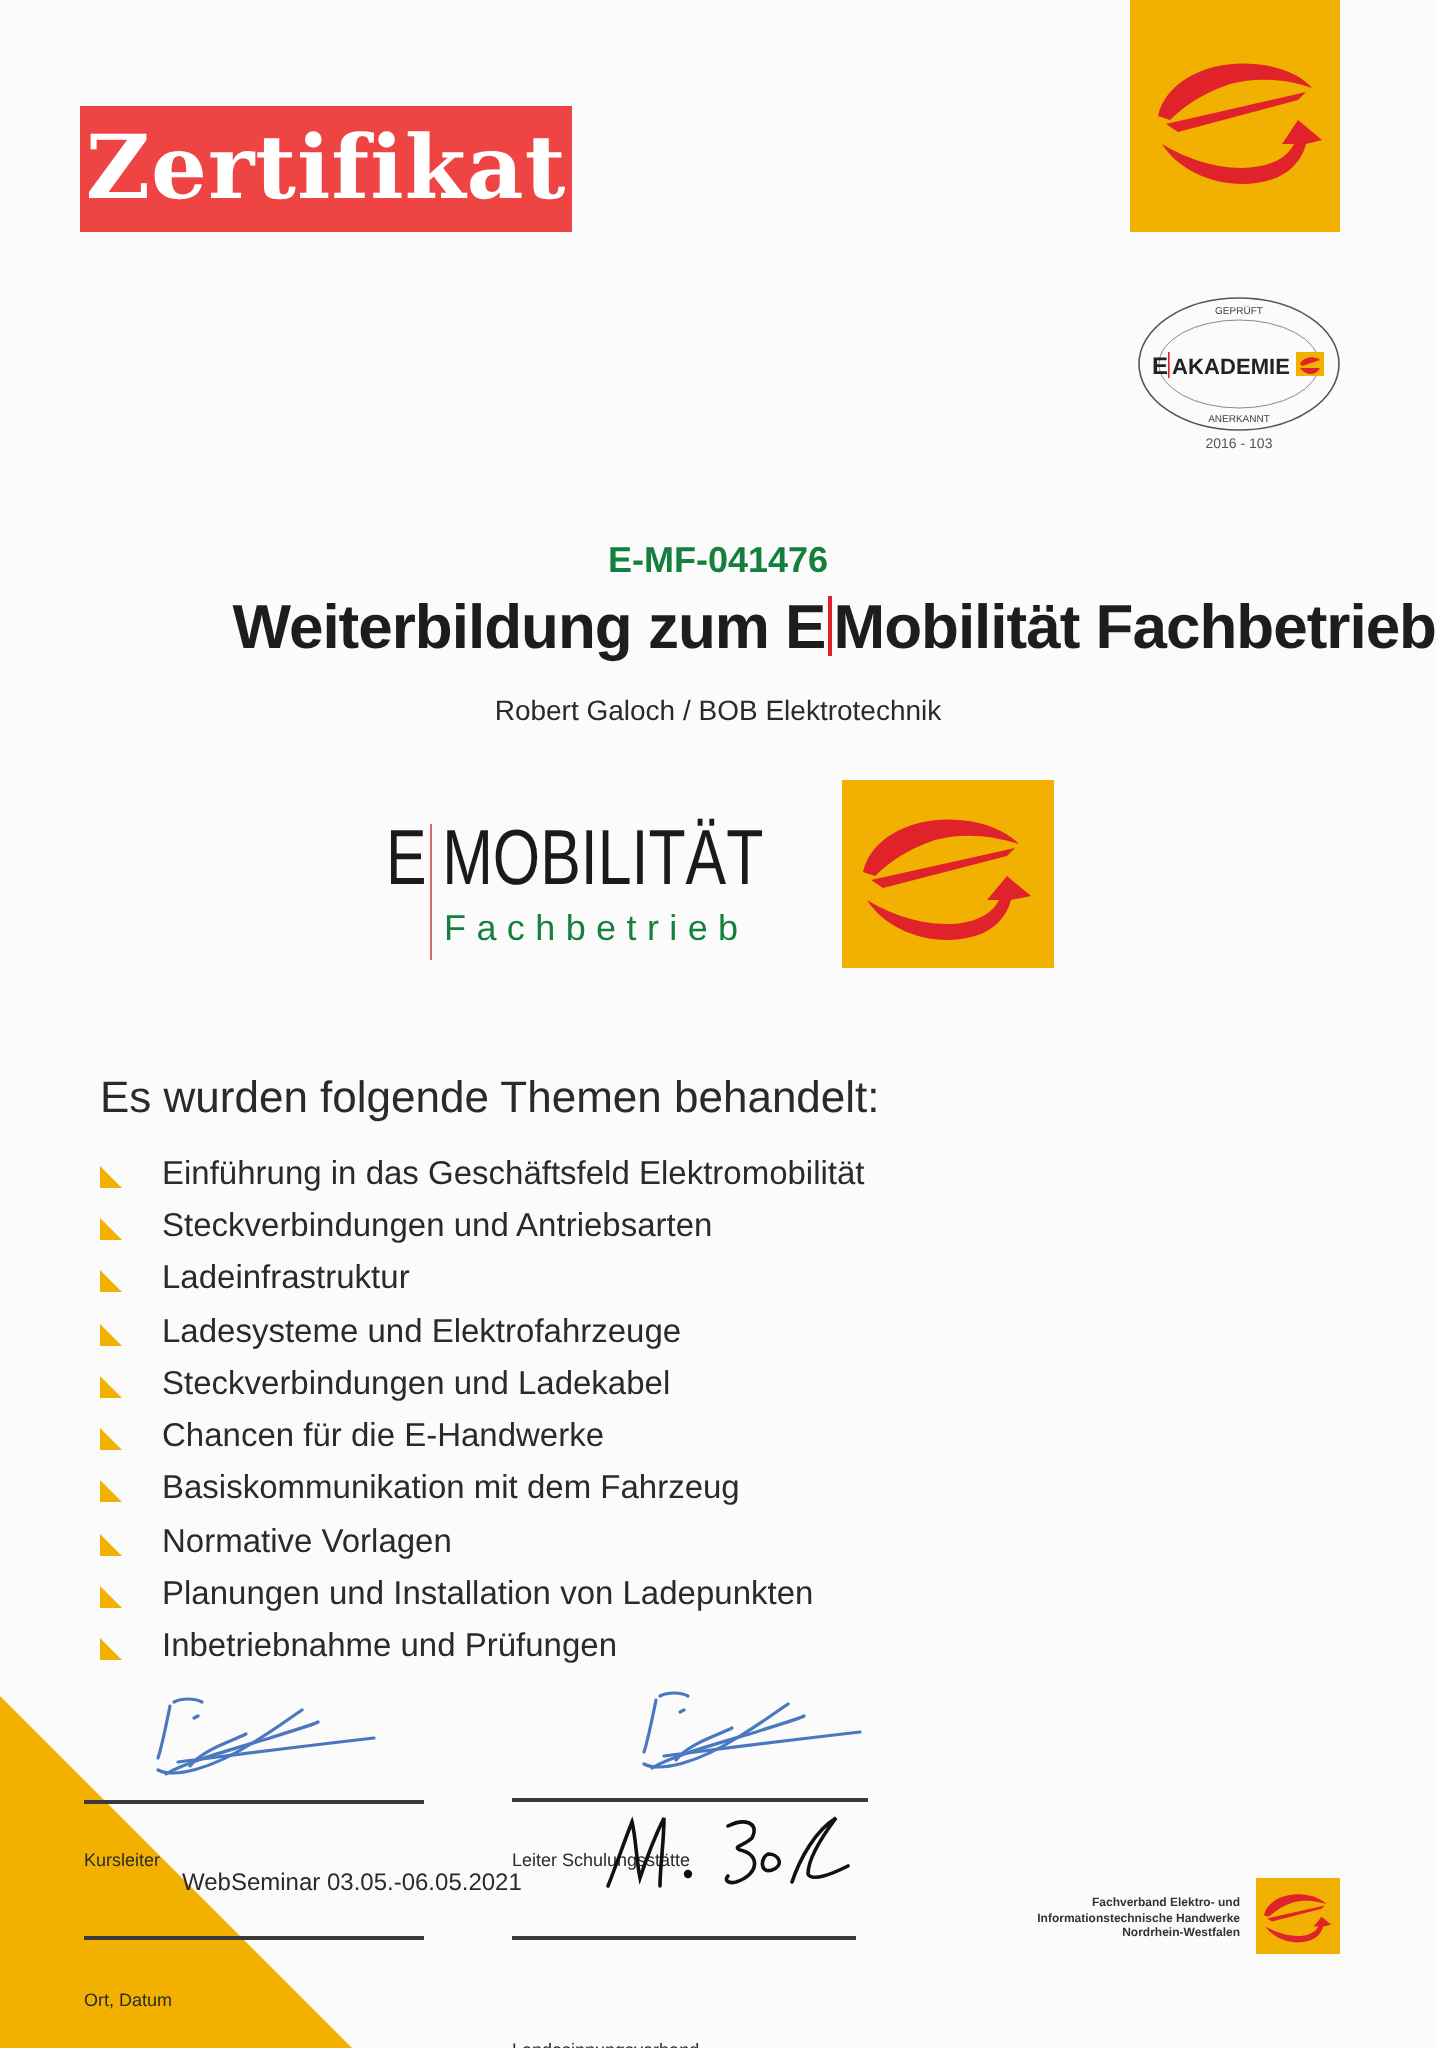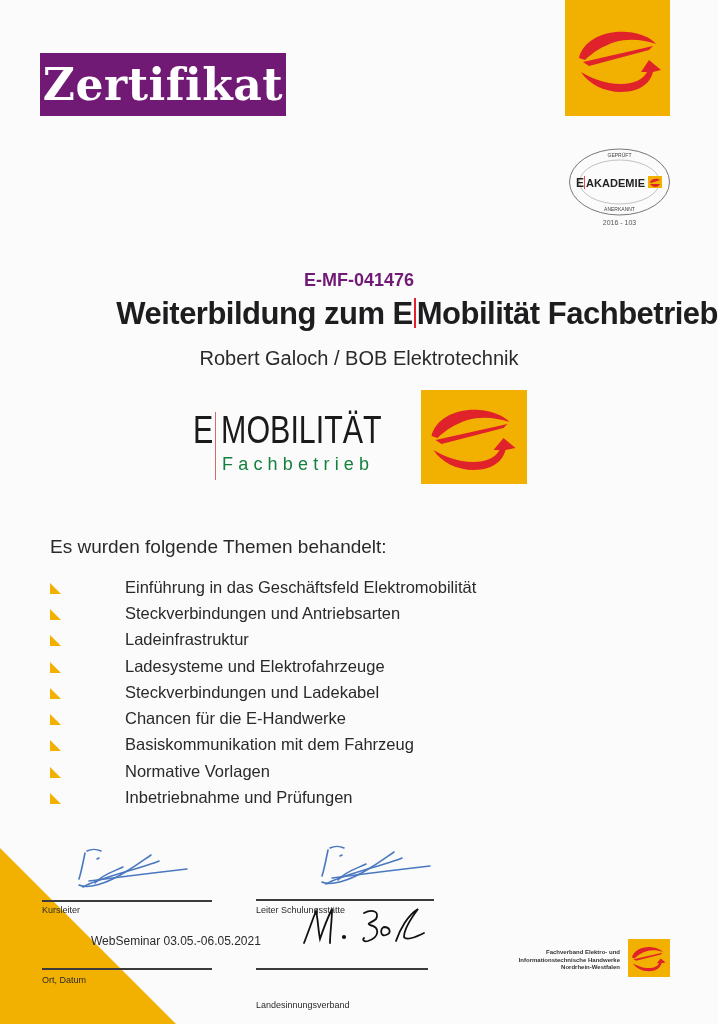--- a/index.html
+++ b/index.html
@@ -22,21 +22,21 @@
       position: absolute;
       left: 0; top: 0;
       width: 718px; height: 1024px;
       pointer-events: none;
     }
 
     
     .title-badge {
       left: 40px; top: 53px;
       width: 246px; height: 63px;
-      background: #701a75;
+      background: #ef4444;
       color: #ffffff;
       font-family: "DejaVu Serif", "Liberation Serif", serif;
       font-weight: bold;
       font-size: 44px;
       line-height: 63px;
       text-align: center;
       letter-spacing: 0.5px;
     }
 
     
@@ -60,41 +60,41 @@
       font-size: 7px;
       color: #555;
     }
 
     
     .cert-number {
       left: 0; top: 270px; width: 718px;
       text-align: center;
       font-weight: bold;
       font-size: 18px;
-      color: #701a75;
+      color: #15803d;
     }
     .headline {
       left: 0; top: 296px; width: 718px;
       text-align: right;
       font-weight: bold;
       font-size: 31px;
       letter-spacing: -0.5px;
       color: #1d1d1f;
     }
     .headline .bar {
       display: inline-block;
       width: 2px; height: 30px;
       background: #e0222a;
       vertical-align: -4px;
       margin: 0 1px;
     }
     .recipient {
       left: 0; top: 347px; width: 718px;
       text-align: center;
-      font-size: 20px;
+      font-size: 14px;
       color: #2a2a2a;
     }
 
     
     .wordmark {
       left: 193px; top: 410px;
       width: 220px; height: 65px;
     }
     .wordmark-main {
       position: absolute;
@@ -127,52 +127,52 @@
     .mid-logo {
       left: 421px; top: 390px;
       width: 106px; height: 94px;
       background: #f2b100;
     }
     .mid-logo svg { width: 100%; height: 100%; display: block; }
 
     
     .topics-intro {
       left: 50px; top: 536px;
-      font-size: 19px;
+      font-size: 22px;
       color: #2a2a2a;
     }
     .topics {
       left: 50px; top: 574px;
       margin: 0; padding: 0;
       list-style: none;
     }
     .topics li {
       display: flex;
       align-items: center;
       height: 26.3px;
       font-size: 16.5px;
       color: #2a2a2a;
-      gap: 44px;
     }
     .topics .bullet {
       width: 0; height: 0;
       border-left: 11px solid #f2b100;
       border-top: 11px solid transparent;
       margin-right: 20px;
       margin-top: 2px;
     }
 
     
     .sig-line {
       height: 1.5px;
       background: #3a3a3a;
     }
     .sig-label {
       font-size: 9px;
       color: #2a2a2a;
+      margin-top: 20px;
     }
     .sig-place {
       left: 58px; top: 934px;
       font-size: 12px;
       color: #2a2a2a;
       margin-left: 33px;
     }
     .signature svg { display: block; }
 
     
@@ -274,20 +274,24 @@
   <li>
       <span class="bullet"></span>
       <span>Basiskommunikation mit dem Fahrzeug</span>
     </li>
   <li>
       <span class="bullet"></span>
       <span>Normative Vorlagen</span>
     </li>
   <li>
       <span class="bullet"></span>
+      <span>Planungen und Installation von Ladepunkten</span>
+    </li>
+  <li>
+      <span class="bullet"></span>
       <span>Inbetriebnahme und Prüfungen</span>
     </li>
 </ul>
 
 <div class="abs signature" style="left:75px; top:845px;">
   <svg width="115" height="50" viewBox="0 0 115 50">
     <g fill="none" stroke="#4a78c0" stroke-width="1.6" stroke-linecap="round">
       <path d="M10 8 C 8 18, 6 28, 4 34"></path>
       <path d="M12 6 C 16 4, 22 4, 26 6"></path>
       <path d="M22 14 L 24 13"></path>

